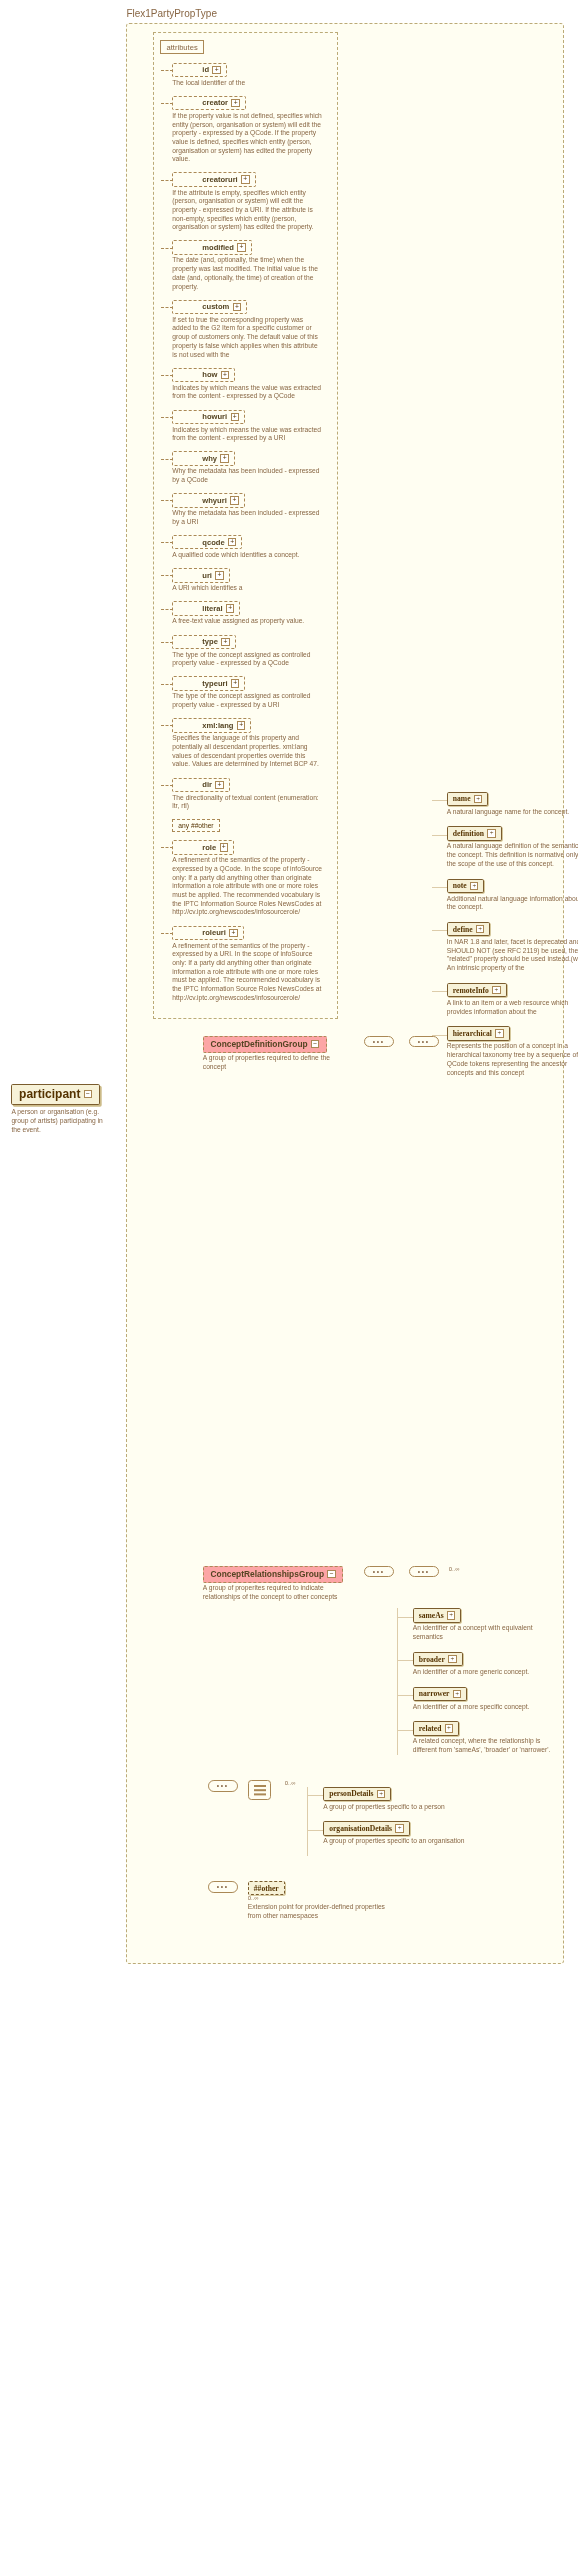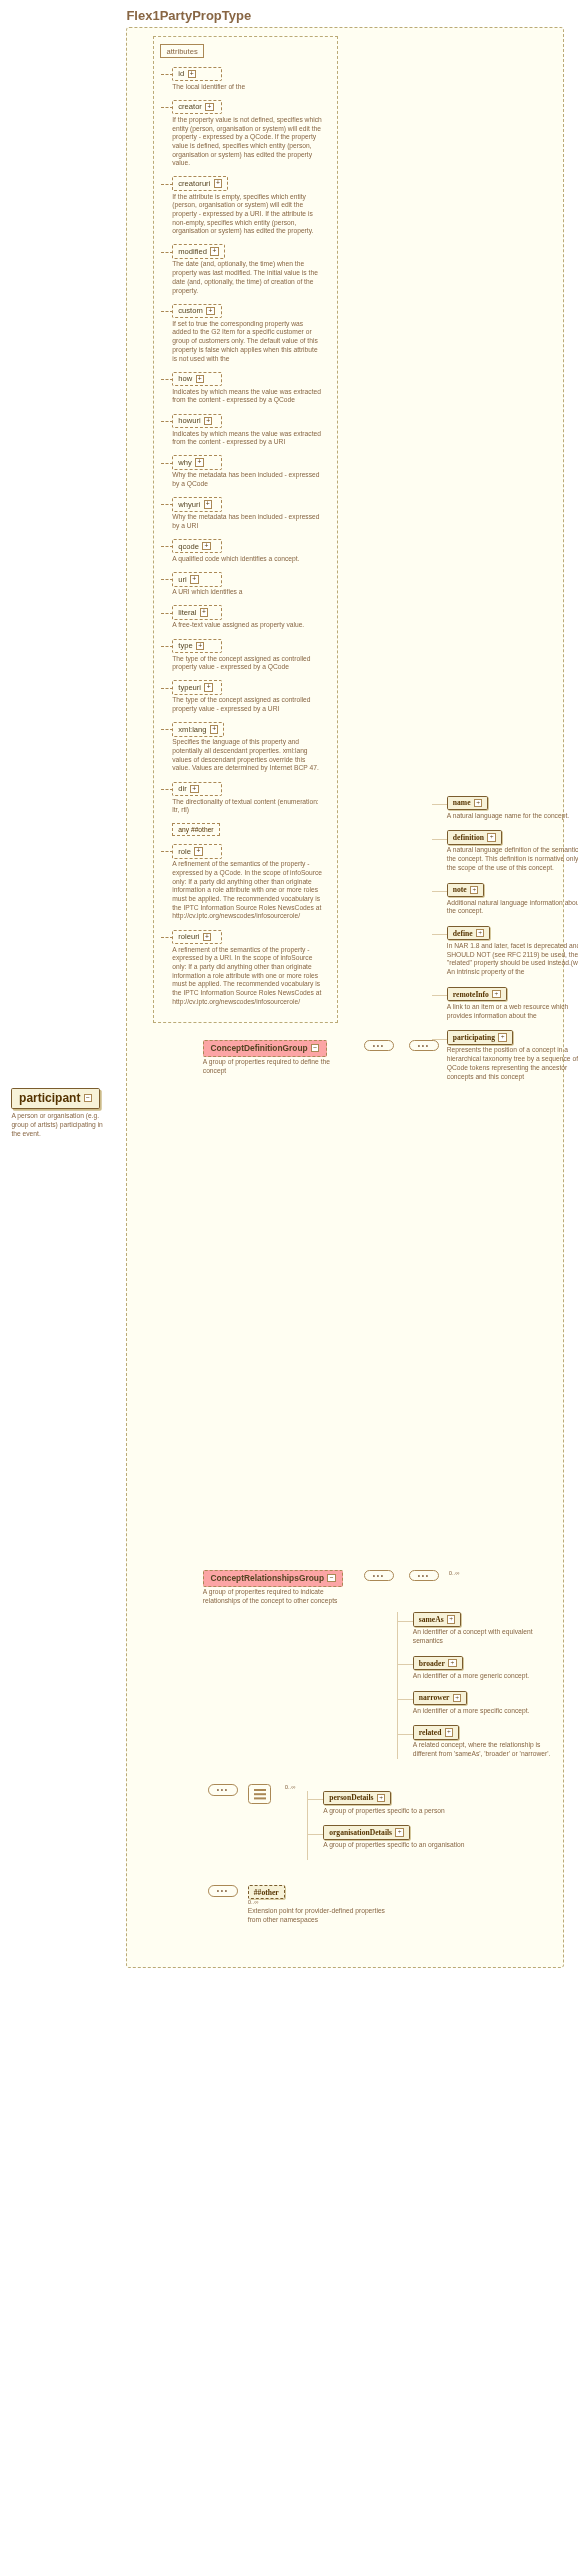--- a/index.html
+++ b/index.html
@@ -5,22 +5,22 @@
   * { box-sizing: border-box; margin: 0; padding: 0; }
   body {
     font-family: Arial, Helvetica, sans-serif;
     font-size: 7.6px;
     background: #ffffff;
     width: 579px;
     padding: 8.4px;
     color: #553300;
   }
   .title {
-    font-size: 13px;
-    font-weight: bold;
+    font-size: 10px;
+    font-weight: normal;
     color: #886644;
     margin-left: 118px;
     margin-bottom: 3.4px;
   }
   .main-container {
     border: 1.7px dashed #bbaa77;
     background: #fffef2;
     margin-left: 118px;
     padding: 8.4px 8.4px 17px 8.4px;
     border-radius: 3.4px;
@@ -57,22 +57,23 @@
   }
   .attr-box::before {
     content: "";
     position: absolute;
     left: -11.8px;
     top: 50%;
     width: 11.8px;
     border-top: 0.8px dashed #aa8855;
   }
   .attr-name {
-    font-weight: normal;
+    font-weight: bold;
     color: #554422;
+    margin-left: 24px;
   }
   .attr-expand {
     display: inline-block;
     width: 8.4px; height: 8.4px;
     border: 0.8px solid #aa8855;
     margin-left: 3.4px;
     text-align: center;
     line-height: 6.7px;
     font-size: 6.7px;
     background: #fff;
@@ -371,21 +372,21 @@
             </div><div class="child-desc">Additional natural language information about the concept.</div></div>
           <div class="child-item"><div class="child-box">
               <span class="child-name">define</span>
               <span class="attr-expand">+</span>
             </div><div class="child-desc">In NAR 1.8 and later, facet is deprecated and SHOULD NOT (see RFC 2119) be used, the "related" property should be used instead.(was: An intrinsic property of the</div></div>
           <div class="child-item"><div class="child-box">
               <span class="child-name">remoteInfo</span>
               <span class="attr-expand">+</span>
             </div><div class="child-desc">A link to an item or a web resource which provides information about the</div></div>
           <div class="child-item"><div class="child-box">
-              <span class="child-name">participating</span>
+              <span class="child-name">hierarchical</span>
               <span class="attr-expand">+</span>
             </div><div class="child-desc">Represents the position of a concept in a hierarchical taxonomy tree by a sequence of QCode tokens representing the ancestor concepts and this concept</div></div>
         </div>
     </div>
 
     <div class="group-block">
       <div class="sub-row">
         <div>
           <div class="group-main-box">
             <span class="group-name">ConceptRelationshipsGroup</span>

